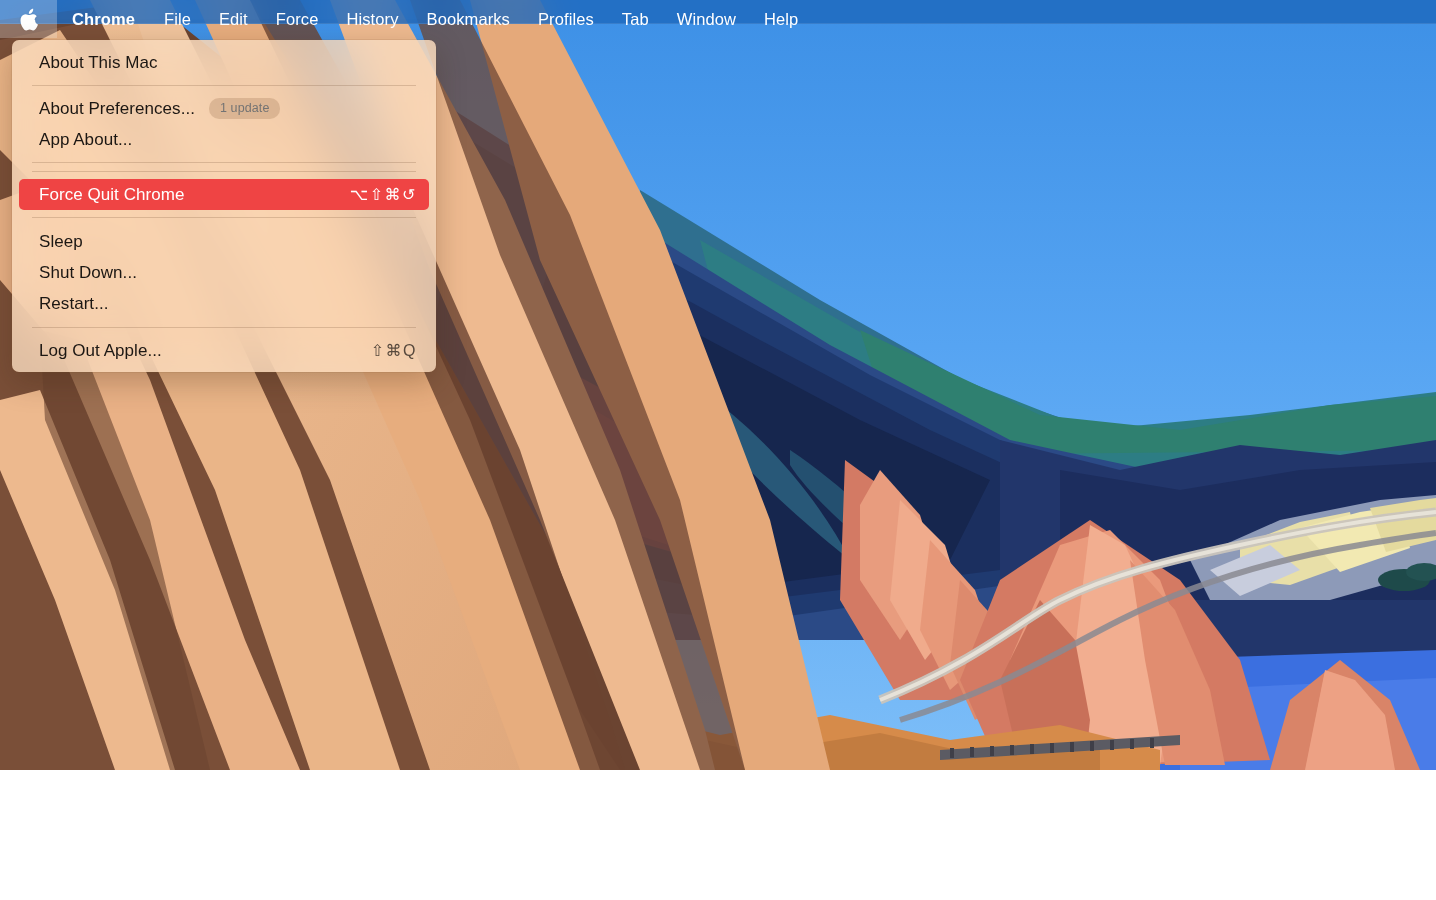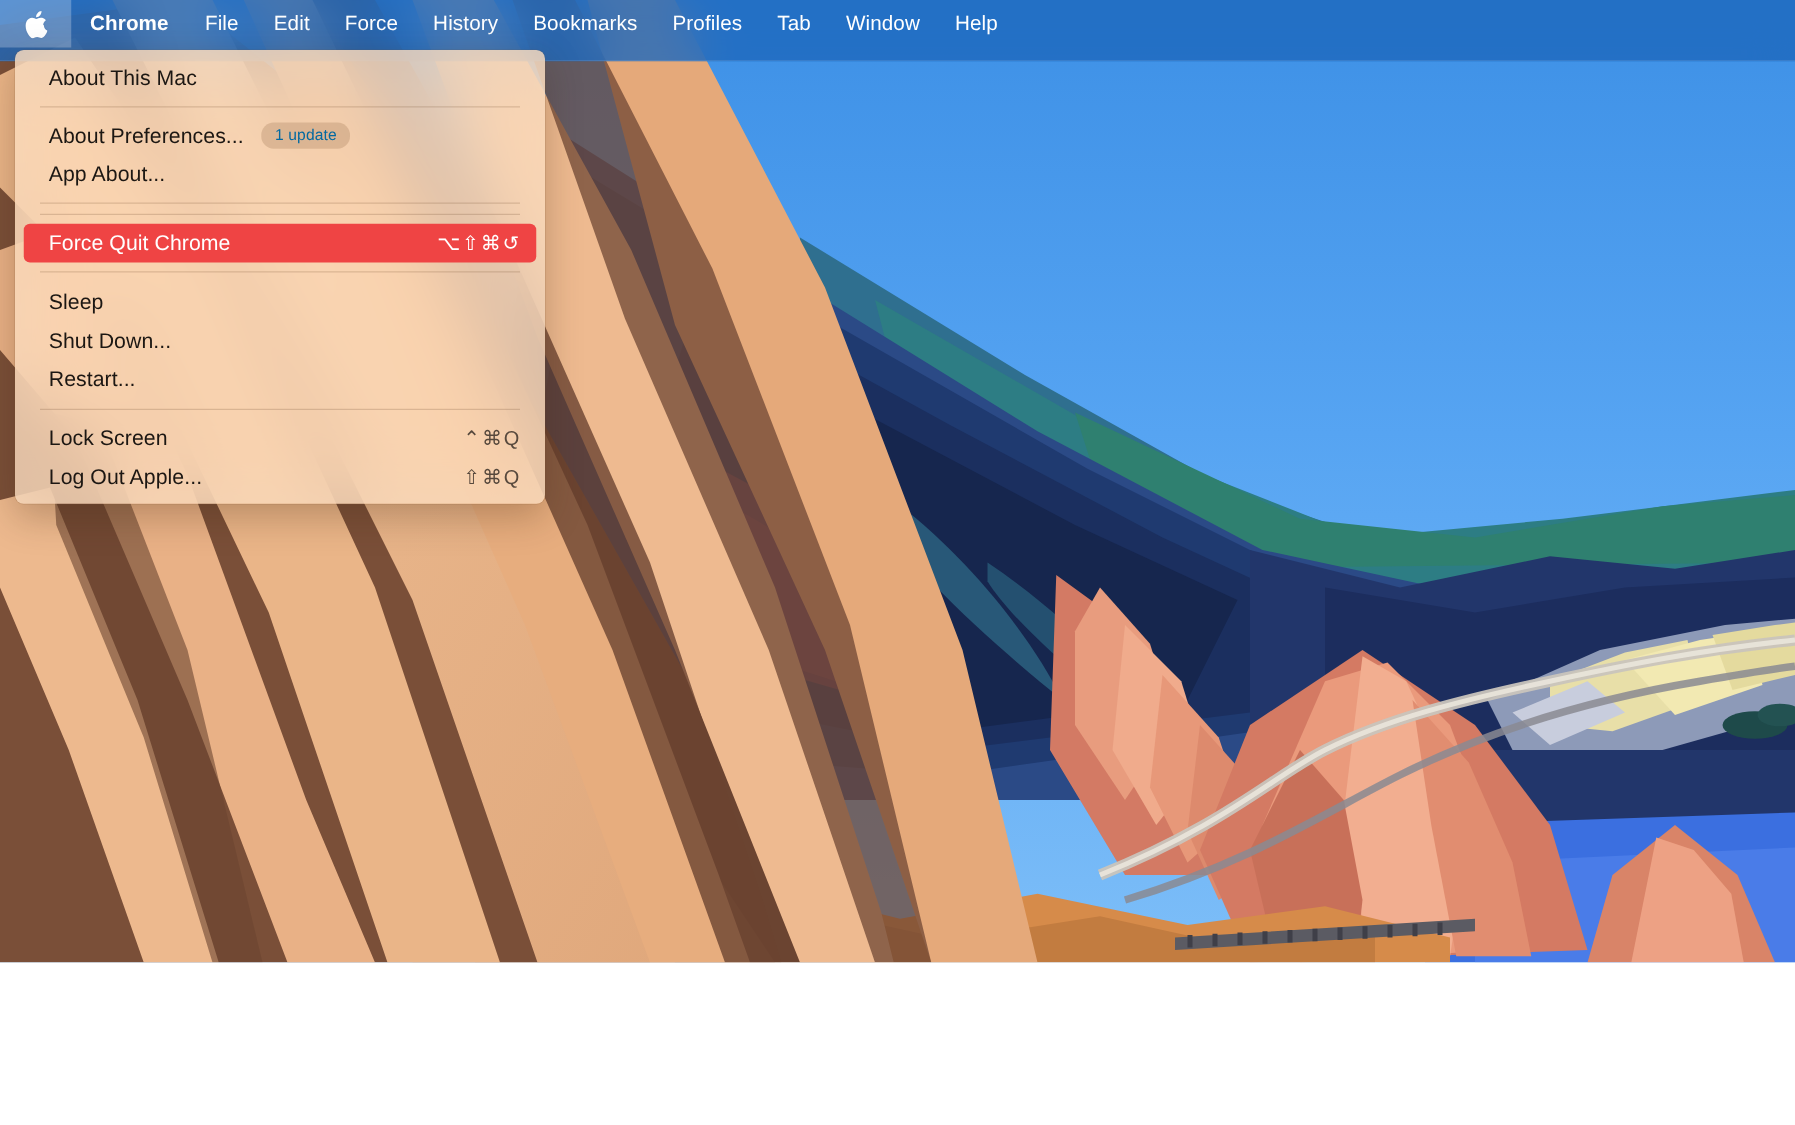--- a/index.html
+++ b/index.html
@@ -27,21 +27,21 @@
     width: 1436px; height: 770px;
     overflow: hidden;
     background: linear-gradient(180deg, #3f93e8 0%, #4e9ef0 35%, #63aef5 70%, #7bbdf8 100%);
   }
   #wallpaper svg { position: absolute; left: 0; top: 0; display: block; }
 
   
   #menubar {
     position: absolute;
     left: 0; top: 0;
-    width: 1436px; height: 49px;
+    width: 1436px; height: 24px;
     background: rgba(29, 104, 189, 0.80);
     backdrop-filter: blur(18px);
     display: flex;
     align-items: stretch;
     z-index: 30;
     box-shadow: inset 0 -1px 0 rgba(255,255,255,0.10);
   }
   .mb-item {
     display: flex;
     align-items: center;
@@ -102,21 +102,21 @@
   }
   .menu-row.selected {
     background: #ef4444;
     color: #ffffff;
   }
   .menu-row.selected .shortcut { color: #ffffff; opacity: 1; }
 
   .badge {
     flex: 0 0 auto;
     background: rgba(150, 110, 75, 0.26);
-    color: #0369a1;
+    color: #737373;
     font-size: 12.5px;
     padding: 3px 11px 4px 11px;
     border-radius: 10px;
     letter-spacing: 0.1px;
     margin-left: 14px;
     margin-right: 12px;
   }
   .chev {
     flex: 0 0 auto;
     font-size: 15px;
@@ -319,25 +319,20 @@
     <div class="menu-row">
       <span class="label">Shut Down...</span>
     </div>
 
     <div class="menu-row">
       <span class="label">Restart...</span>
     </div>
 
     <div class="sep" id="sep-5"></div>
 
-    <div class="menu-row">
-      <span class="label">Lock Screen</span>
-      <span class="spacer"></span>
-      <span class="shortcut">⌃⌘Q</span>
-    </div>
 
     <div class="menu-row">
       <span class="label">Log Out Apple...</span>
       <span class="spacer"></span>
       <span class="shortcut">⇧⌘Q</span>
     </div>
 
   </div>
 </div>
 

